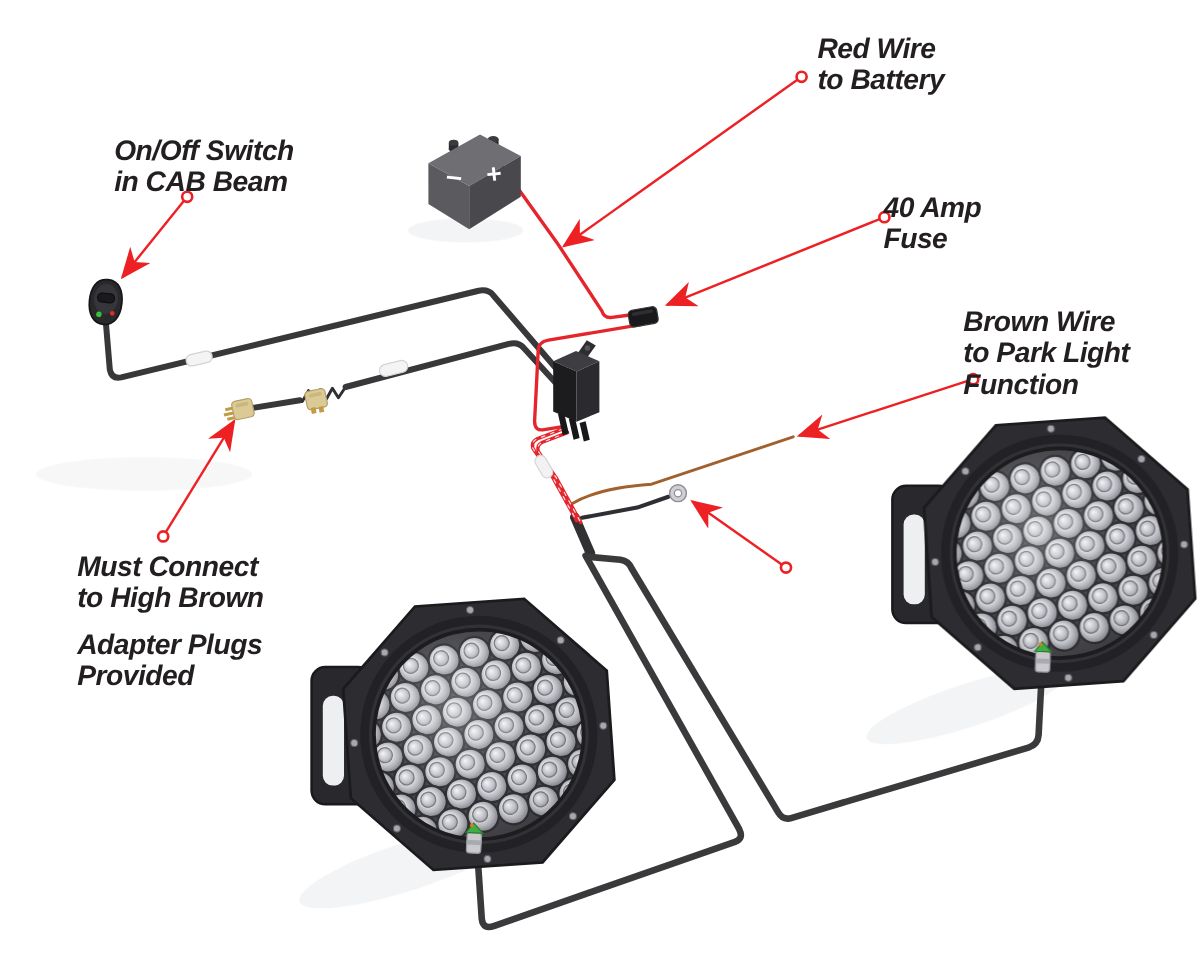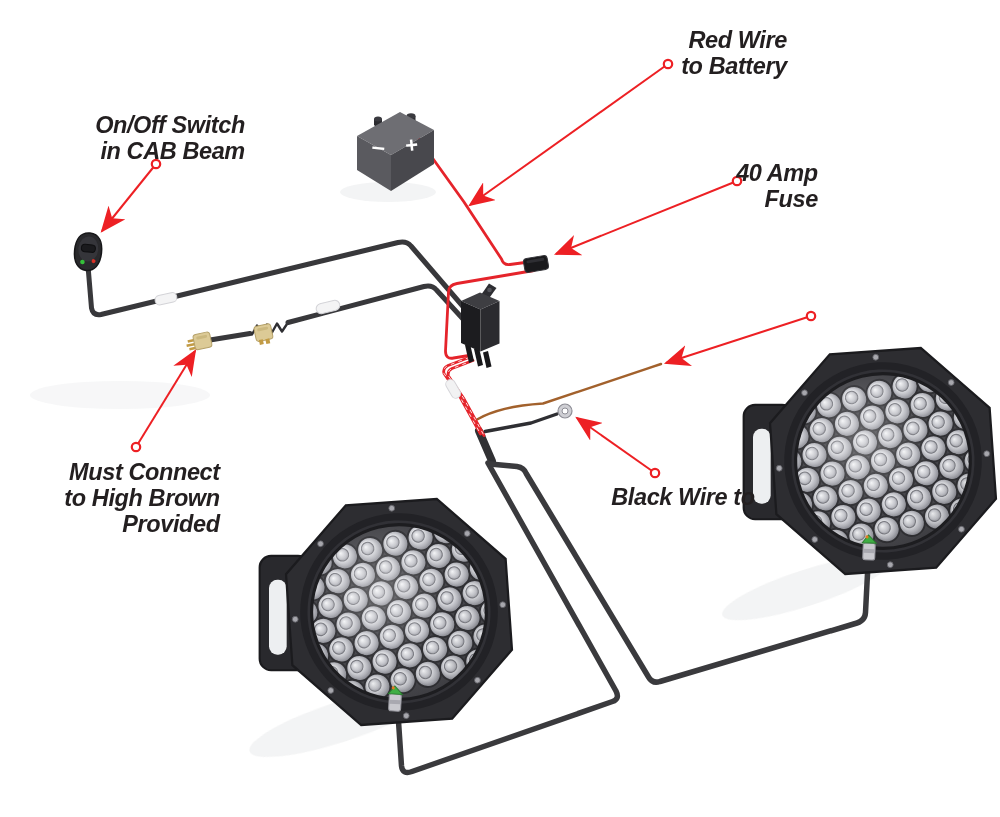--- a/index.html
+++ b/index.html
@@ -1,19 +1,19 @@
 <!DOCTYPE html>
 <html><head>
 <meta charset="utf-8">
 <style>
   html,body{margin:0;padding:0;background:#ffffff;}
   #stage{position:relative;width:1000px;height:817px;background:#ffffff;overflow:hidden;
          font-family:"Liberation Sans",sans-serif;}
   #diagram-svg{position:absolute;left:0;top:0;}
-  .lbl{position:absolute;transform:translateX(-50%);text-align:right;
+  .lbl{position:absolute;transform:translateX(-50%);text-align:left;
        font-style:italic;font-weight:700;font-size:23.5px;line-height:26px;
        color:#231f20;letter-spacing:-0.4px;white-space:nowrap;}
   .lbl .para2{margin-top:13px;}
 </style>
 </head>
 <body>
 
 <div id="stage">
 
 <svg id="diagram-svg" width="1000" height="817" viewBox="0 0 1000 817" aria-hidden="true">
@@ -261,29 +261,34 @@
 <div class="lbl" style="left:734px;top:27px;">
   <div>Red Wire</div>
   <div>to Battery</div>
 </div>
 
 <div class="lbl" style="left:777px;top:160px;">
   <div>40 Amp</div>
   <div>Fuse</div>
 </div>
 
+<div class="lbl" style="left:872px;top:255px;">
+  <div>Brown Wire</div>
+  <div>to Park Light</div>
+  <div>Function</div>
+</div>
 
 <div class="lbl" style="left:170px;top:112px;">
   <div>On/Off Switch</div>
   <div>in CAB Beam</div>
 </div>
 
 <div class="lbl" style="left:142px;top:459px;">
   <div>Must Connect</div>
   <div>to High Brown</div>
+  <div class="para2">Adapter Plugs</div>
   <div>Provided</div>
 </div>
 
 <div class="lbl" style="left:683px;top:484px;">
-  <div>Black Wire to</div>
 </div>
 
 </div>
 
 </body></html>

